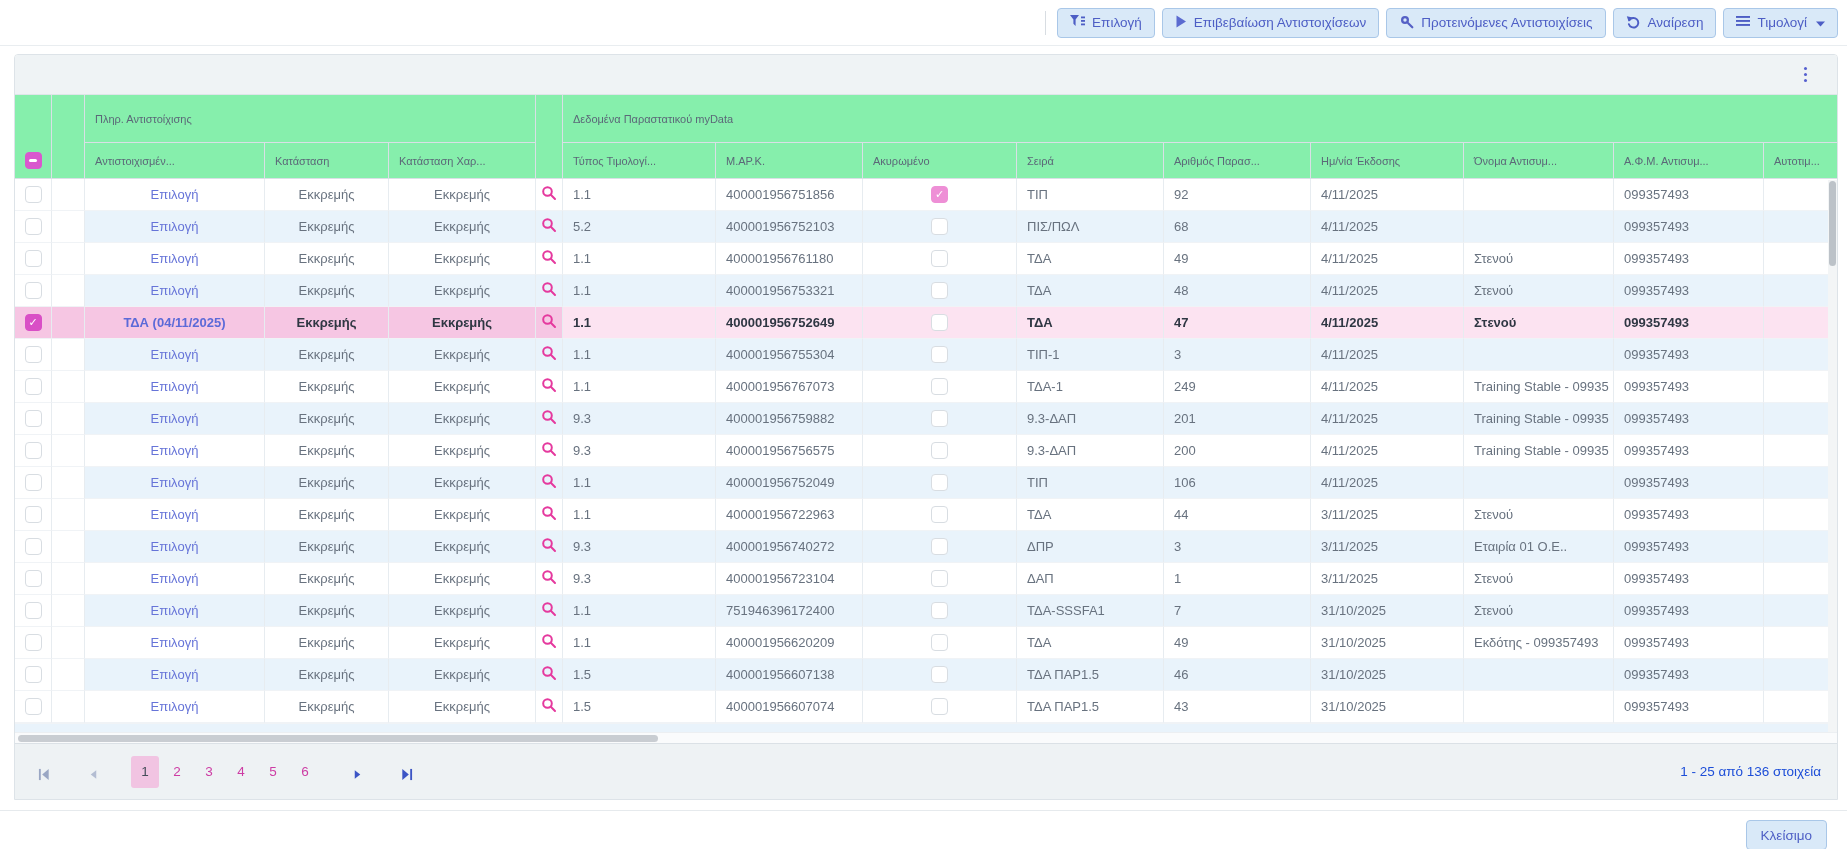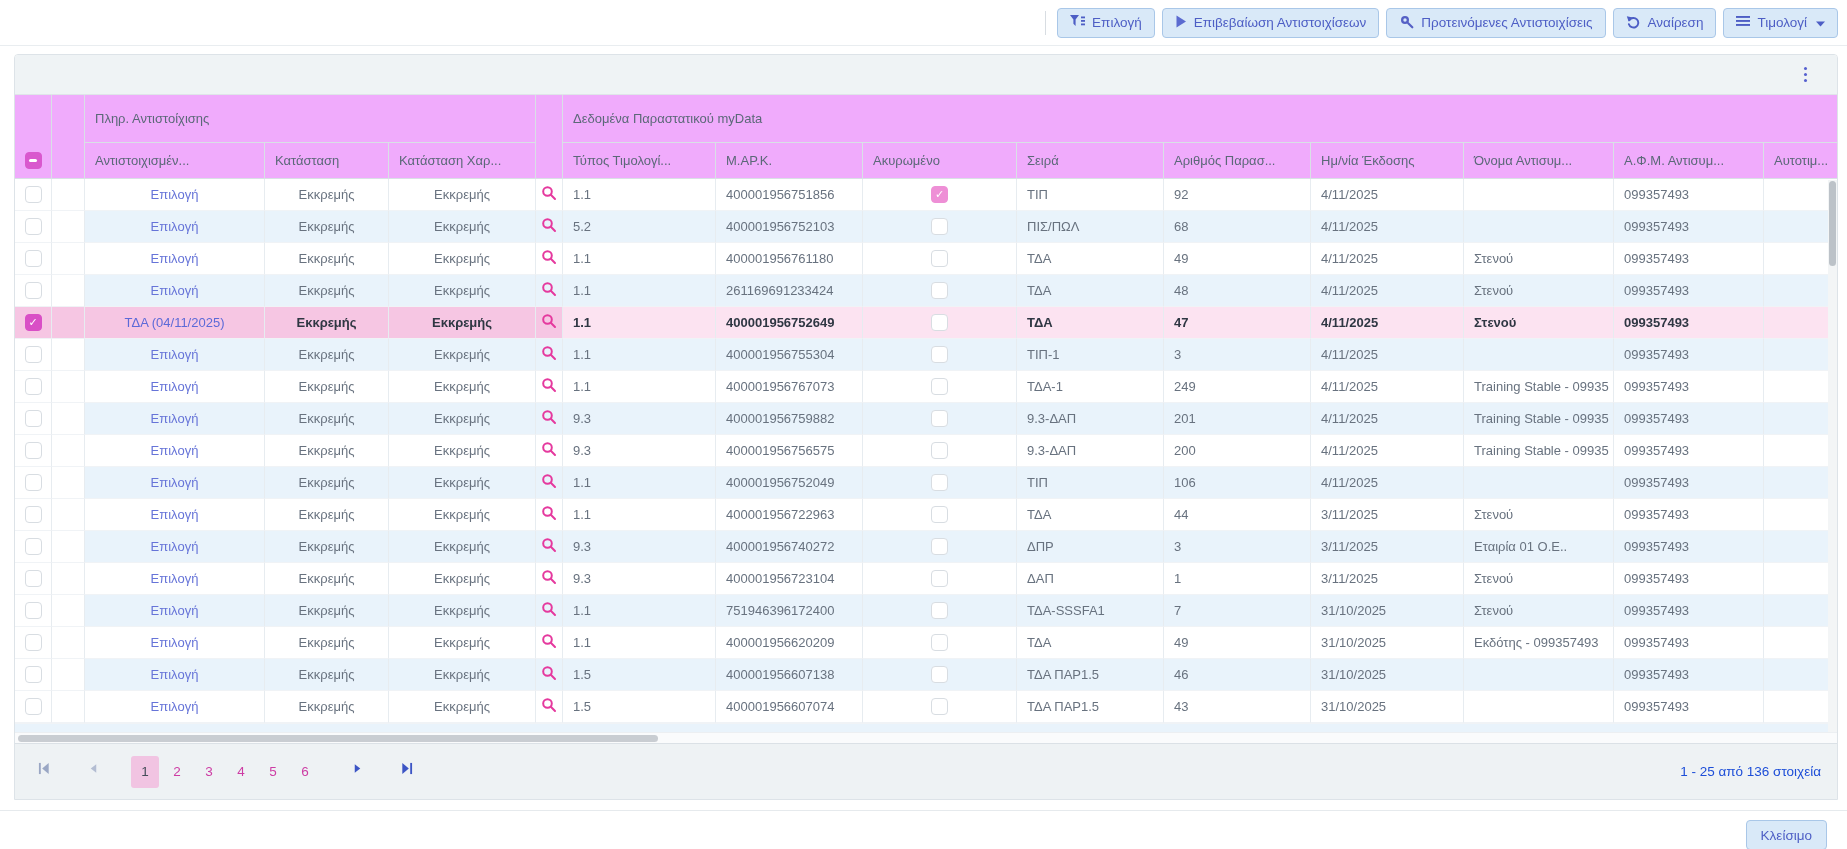--- a/index.html
+++ b/index.html
@@ -15,59 +15,59 @@
   .btn svg{flex:0 0 auto}
   .caret{margin-left:2px}
   
   .panel{margin:8px 9px 0 14px;width:1824px;border:1px solid #dde3e8;
     border-radius:4px 4px 0 0;position:relative;overflow:hidden;background:#fff}
   .grid-toolbar{height:40px;background:#eff3f5;border-bottom:1px solid #dfe5e9;
     display:flex;align-items:center;justify-content:flex-end;padding-right:26px}
   .dots{display:flex;flex-direction:column;gap:2.5px;cursor:pointer;padding:4px}
   .dots i{width:3.5px;height:3.5px;border-radius:50%;background:#5560cf}
   table{border-collapse:separate;border-spacing:0;table-layout:fixed;width:1825px}
-  th{background:#f0abfc;color:#5b6878;font-weight:400;font-size:13px;text-align:left;
+  th{background:#86efac;color:#5b6878;font-weight:400;font-size:11px;text-align:left;
     padding:0 10px;border-right:1px solid #d9e0e6;border-bottom:1px solid #d9e0e6;
     white-space:nowrap;overflow:hidden}
   tr.group-row th.group-cell{height:48px}
   tr.head-row th{height:36px}
   th.no-pad{padding:0;text-align:center}
   th.cb-head{vertical-align:bottom;padding-bottom:9px}
   td{height:32px;padding:0 10px;font-size:13px;color:#68727f;
     border-right:1px solid #e7ecf0;border-bottom:1px solid #f0f3f6;
     white-space:nowrap;overflow:hidden;background:#fff}
   td.c-center{text-align:center}
   td.c-cb,td.c-mag,td.c-cancel{padding:0;text-align:center}
   tr.alt td{background:#e9f3fb}
   tr.alt td.c-cb,tr.alt td.c-exp{background:#ffffff}
   tr.selected td{background:#fce3f1;color:#2f3743;font-weight:700}
   tr.selected td:nth-child(-n+6){background:#f6c6e3}
   .match-link{color:#6674d8;cursor:pointer}
-  tr.selected .match-link{color:#5c6ad8;font-weight:400}
+  tr.selected .match-link{color:#5c6ad8;font-weight:700}
   
   .cb{display:inline-flex;align-items:center;justify-content:center;width:17px;height:17px;
     border:1px solid #d8dde2;border-radius:4px;background:#fff;cursor:pointer;vertical-align:middle}
   .cb.indeterminate{background:#d958ce;border-color:#d958ce}
   .cb.indeterminate::after{content:"";width:8px;height:3px;background:#fff;border-radius:2px}
   .cb.checked{background:#d94fc6;border-color:#d94fc6}
   .cb.checked::after{content:"\2713";color:#fff;font-size:11px;font-weight:700;line-height:1}
   .cancel-cb{cursor:default}
   .cancel-cb.checked{background:#ee8fd6;border-color:#ee8fd6}
   
   .partial-row{height:9px;background:#e9f3fb;border-top:1px solid #f0f3f6}
   .hscroll{height:11px;background:#fafbfc;border-top:1px solid #eceff2;position:relative}
   .hscroll .thumb{position:absolute;left:3px;top:2px;height:7px;width:640px;
     background:#c9cdd2;border-radius:4px;cursor:pointer}
   .vscroll{position:absolute;top:125px;right:0;width:9px;height:552px;background:#f3f5f6}
   .vscroll .thumb{position:absolute;top:1px;left:1px;width:7px;height:85px;
     background:#bcc2c8;border-radius:4px;cursor:pointer}
   
   .pager{height:56px;background:#eef2f4;border-top:1px solid #dbe1e6;display:flex;
     align-items:center;justify-content:space-between;padding:0 16px}
-  .pager-left{display:flex;align-items:flex-start;gap:23px}
+  .pager-left{display:flex;align-items:flex-end;gap:23px}
   .pg-btn{width:26px;height:26px;display:flex;align-items:center;justify-content:center;cursor:pointer}
   .page{min-width:28px;height:32px;display:inline-flex;align-items:center;justify-content:center;
     color:#cd3da4;font-size:13.5px;padding:0 6px;cursor:pointer;border-radius:3px;margin:0 2px}
   .page.active{background:#f1c4e2;color:#454d59}
   .pager-info{color:#1d4ed8;font-size:13.5px}
   
   .footer{margin-top:10px;border-top:1px solid #e6eaed;padding:9px 20px 0;
     display:flex;justify-content:flex-end}
   .close-btn{background:#d9e9f8;border:1px solid #a9c7e8;border-radius:4px;color:#4d5ec5;
     font-size:13.5px;height:30px;padding:0 14px;cursor:pointer;font-family:inherit}
@@ -245,21 +245,21 @@
     <td class="c-cb"><span class="cb row-cb"></span></td>
     <td class="c-exp"></td>
     <td class="c-center"><span class="match-link">Επιλογή</span></td>
     <td class="c-center">Εκκρεμής</td>
     <td class="c-center">Εκκρεμής</td>
     <td class="c-mag"><svg class="mag" width="16" height="16" viewBox="0 0 16 16">
               <circle cx="6.5" cy="6.5" r="4.3" fill="none" stroke="#e5399e" stroke-width="2"></circle>
               <line x1="9.8" y1="9.8" x2="14" y2="14" stroke="#e5399e" stroke-width="2" stroke-linecap="round"></line>
             </svg></td>
     <td>1.1</td>
-    <td>261169691233424</td>
+    <td>400001956753321</td>
     <td class="c-cancel"><span class="cb cancel-cb"></span></td>
     <td>ΤΔΑ</td>
     <td>48</td>
     <td>4/11/2025</td>
     <td>Στενού</td>
     <td>099357493</td>
     <td class="c-auto"></td>
   </tr>
         <tr class="selected">
     <td class="c-cb"><span class="cb row-cb checked"></span></td>

